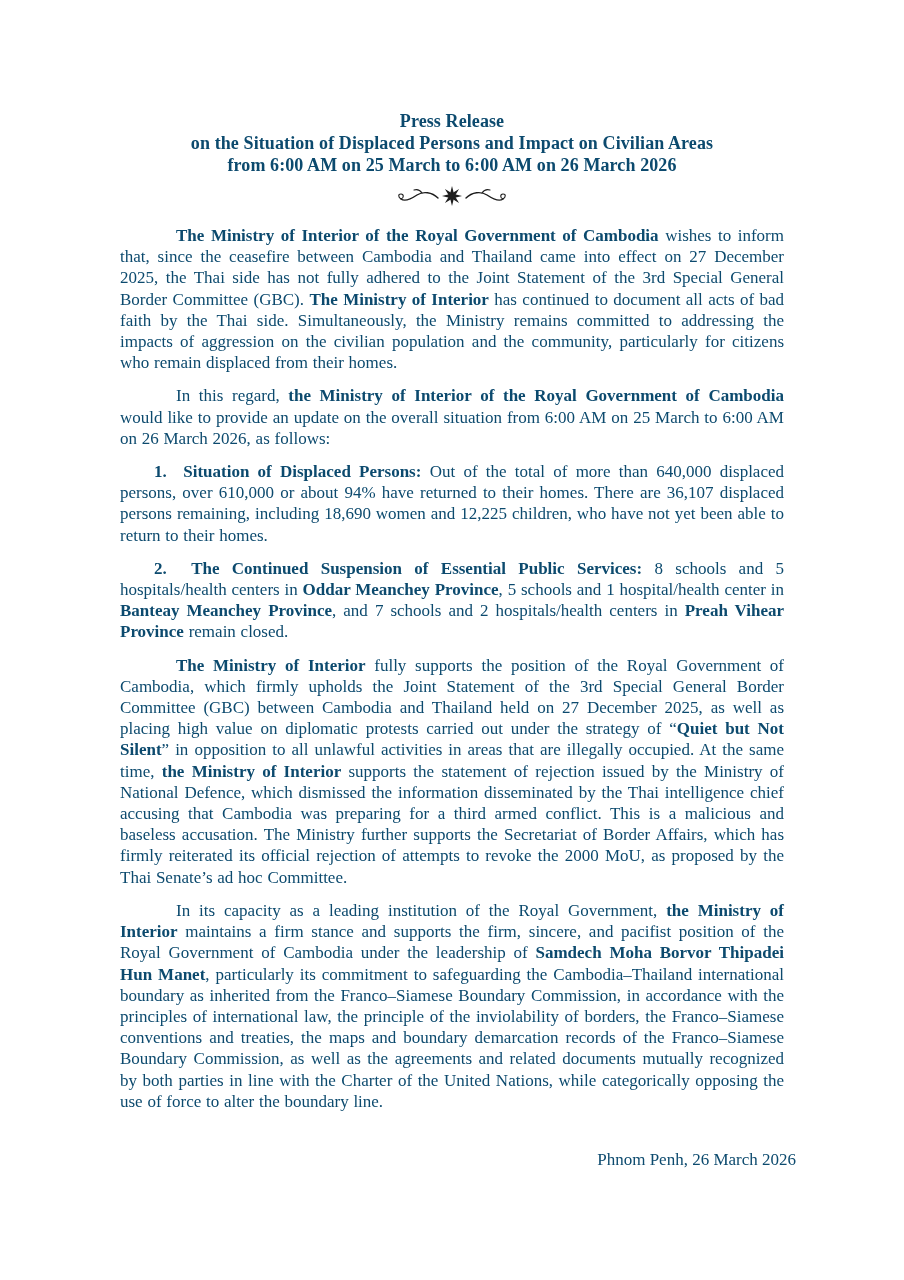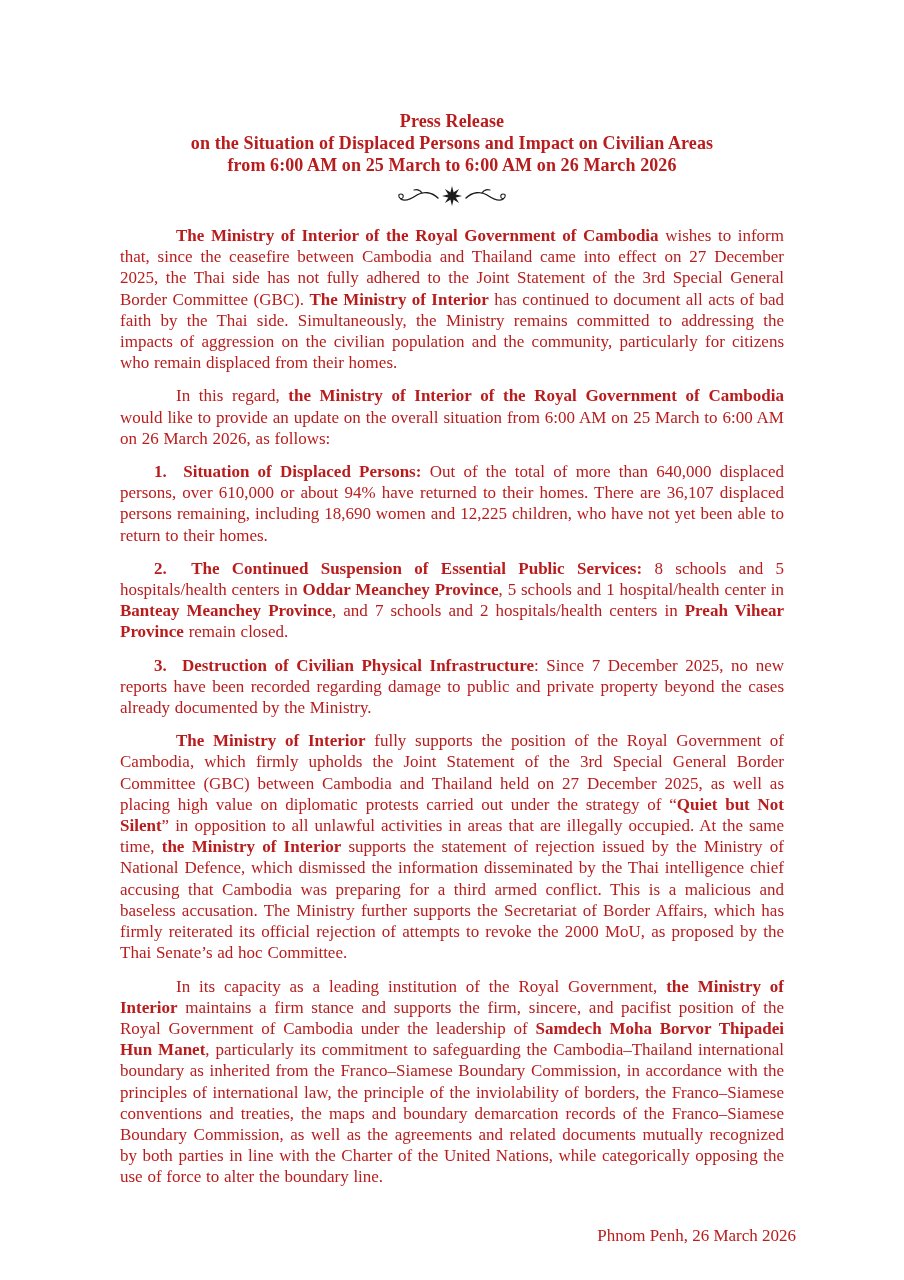--- a/index.html
+++ b/index.html
@@ -3,21 +3,21 @@
 <meta charset="utf-8">
 <style>
   html, body { margin: 0; padding: 0; background: #ffffff; }
   .page {
     width: 904px;
     height: 1280px;
     box-sizing: border-box;
     padding: 110px 108px 0 108px;
     background: #ffffff;
     font-family: "Liberation Serif", "DejaVu Serif", serif;
-    color: #b91c1c;
+    color: #0c4a6e;
     overflow: hidden;
   }
   .title-line {
     text-align: center;
     font-weight: bold;
     font-size: 18px;
     line-height: 22px;
     letter-spacing: 0.1px;
   }
   .ornament {
@@ -71,20 +71,19 @@
         </g>
       </svg>
     </div>
   </header>
 
   <main class="doc-body">
       <p class="para indent-lg"><span class="b">The Ministry of Interior of the Royal Government of Cambodia</span><span> wishes to inform that, since the ceasefire between Cambodia and Thailand came into effect on 27 December 2025, the Thai side has not fully adhered to the Joint Statement of the 3rd Special General Border Committee (GBC). </span><span class="b">The Ministry of Interior</span><span> has continued to document all acts of bad faith by the Thai side. Simultaneously, the Ministry remains committed to addressing the impacts of aggression on the civilian population and the community, particularly for citizens who remain displaced from their homes.</span></p>
       <p class="para indent-lg"><span>In this regard, </span><span class="b">the Ministry of Interior of the Royal Government of Cambodia</span><span> would like to provide an update on the overall situation from 6:00 AM on 25 March to 6:00 AM on 26 March 2026, as follows:</span></p>
       <p class="para indent-md"><span class="b">1.&nbsp; Situation of Displaced Persons:</span><span> Out of the total of more than 640,000 displaced persons, over 610,000 or about 94% have returned to their homes. There are 36,107 displaced persons remaining, including 18,690 women and 12,225 children, who have not yet been able to return to their homes.</span></p>
       <p class="para indent-md"><span class="b">2.&nbsp; The Continued Suspension of Essential Public Services:</span><span> 8 schools and 5 hospitals/health centers in </span><span class="b">Oddar Meanchey Province</span><span>, 5 schools and 1 hospital/health center in </span><span class="b">Banteay Meanchey Province</span><span>, and 7 schools and 2 hospitals/health centers in </span><span class="b">Preah Vihear Province</span><span> remain closed.</span></p>
-      <p class="para indent-md"><span class="b">3.&nbsp; Destruction of Civilian Physical Infrastructure</span><span>: Since 7 December 2025, no new reports have been recorded regarding damage to public and private property beyond the cases already documented by the Ministry.</span></p>
       <p class="para indent-lg"><span class="b">The Ministry of Interior</span><span> fully supports the position of the Royal Government of Cambodia, which firmly upholds the Joint Statement of the 3rd Special General Border Committee (GBC) between Cambodia and Thailand held on 27 December 2025, as well as placing high value on diplomatic protests carried out under the strategy of “</span><span class="b">Quiet but Not Silent</span><span>” in opposition to all unlawful activities in areas that are illegally occupied. At the same time, </span><span class="b">the Ministry of Interior</span><span> supports the statement of rejection issued by the Ministry of National Defence, which dismissed the information disseminated by the Thai intelligence chief accusing that Cambodia was preparing for a third armed conflict. This is a malicious and baseless accusation. The Ministry further supports the Secretariat of Border Affairs, which has firmly reiterated its official rejection of attempts to revoke the 2000 MoU, as proposed by the Thai Senate’s ad hoc Committee.</span></p>
       <p class="para indent-lg"><span>In its capacity as a leading institution of the Royal Government, </span><span class="b">the Ministry of Interior</span><span> maintains a firm stance and supports the firm, sincere, and pacifist position of the Royal Government of Cambodia under the leadership of </span><span class="b">Samdech Moha Borvor Thipadei Hun Manet</span><span>, particularly its commitment to safeguarding the Cambodia–Thailand international boundary as inherited from the Franco–Siamese Boundary Commission, in accordance with the principles of international law, the principle of the inviolability of borders, the Franco–Siamese conventions and treaties, the maps and boundary demarcation records of the Franco–Siamese Boundary Commission, as well as the agreements and related documents mutually recognized by both parties in line with the Charter of the United Nations, while categorically opposing the use of force to alter the boundary line.</span></p>
     </main>
 
   <div class="dateline">Phnom Penh, 26 March 2026</div>
 
 </div>
 
 </body></html>

